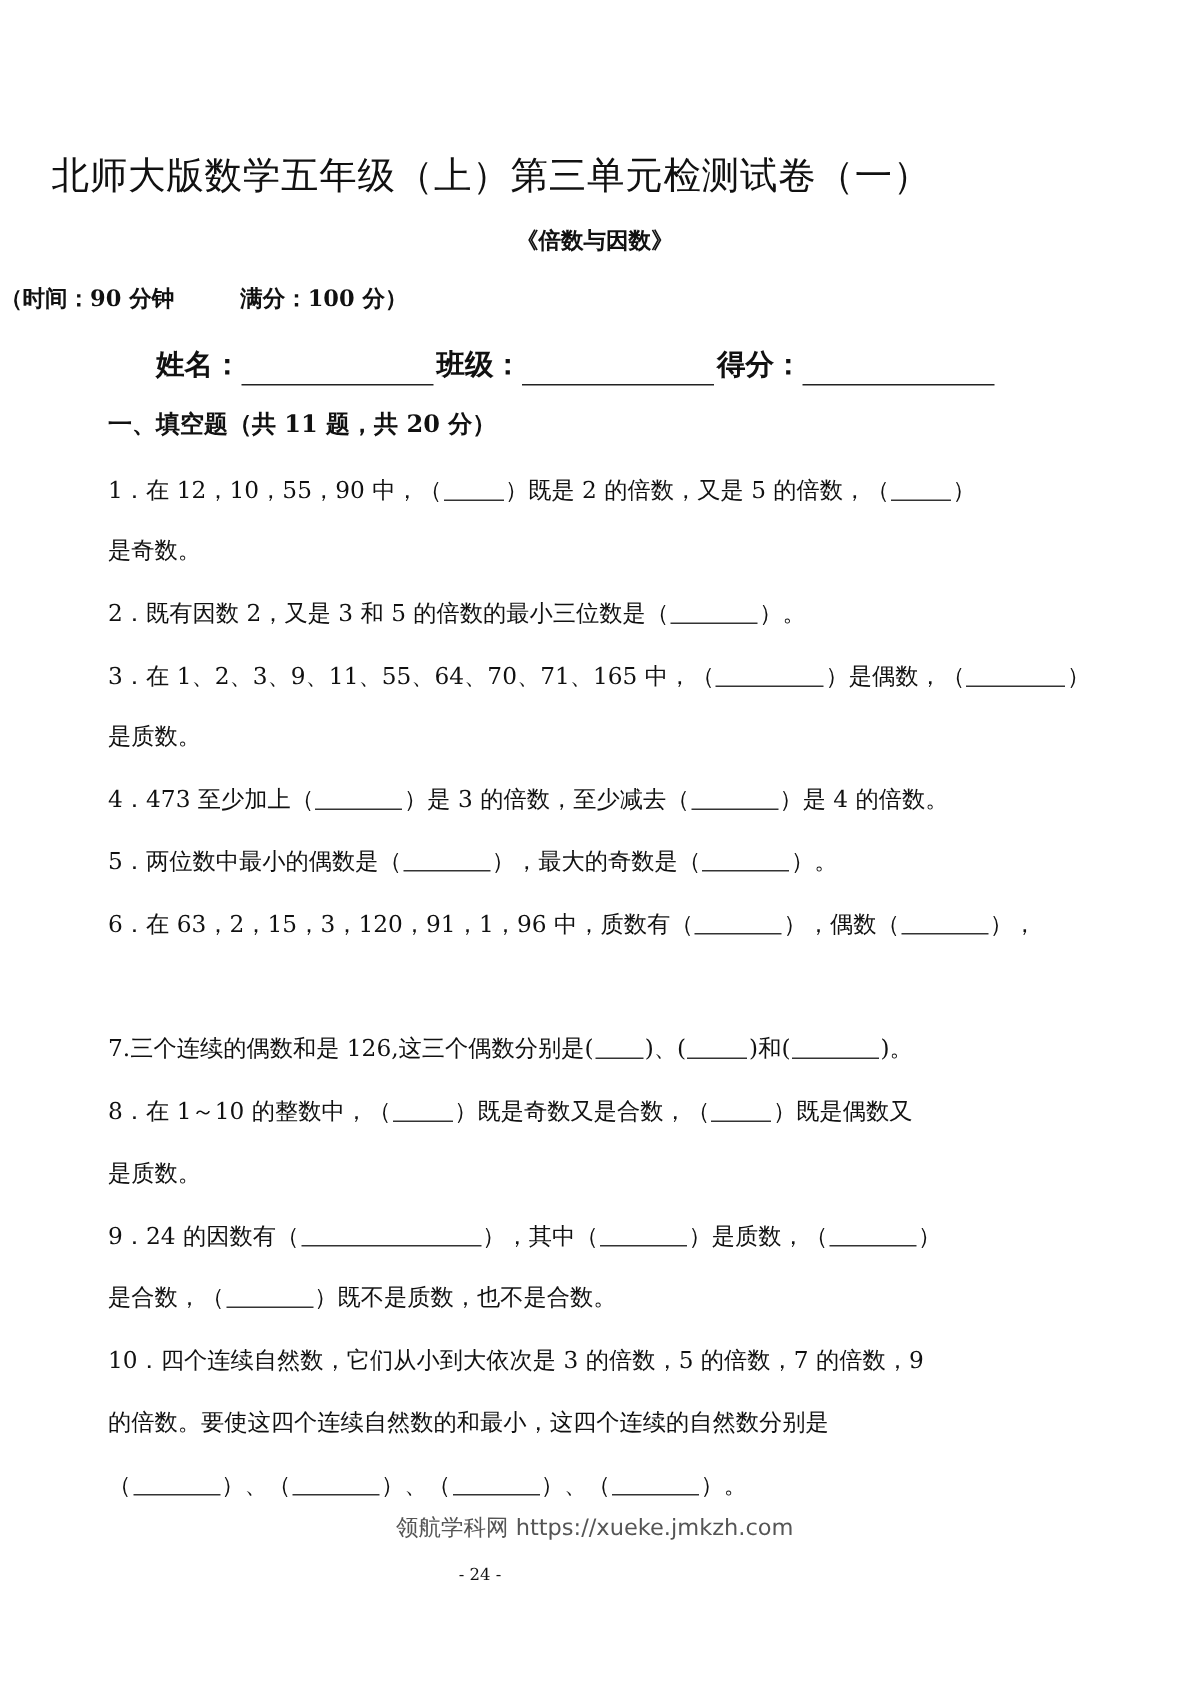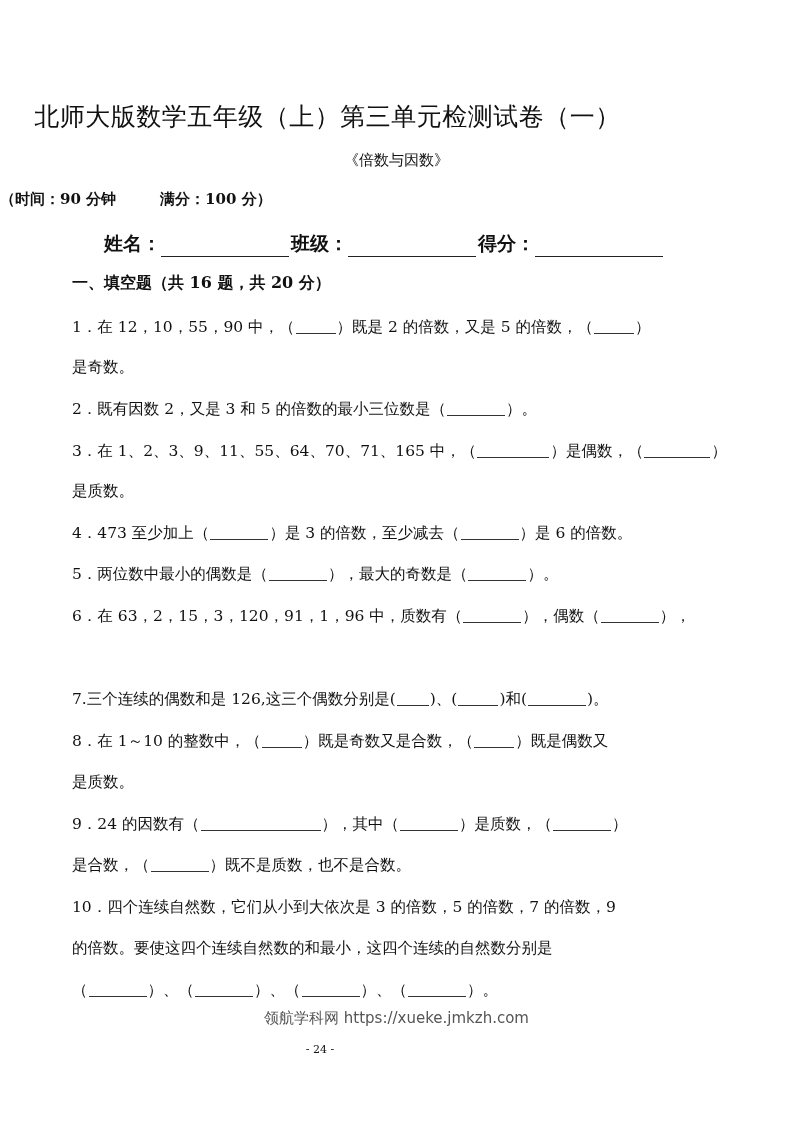--- a/index.html
+++ b/index.html
@@ -29,21 +29,21 @@
       font-size: 25px;
       letter-spacing: 0.5px;
       line-height: 34px;
     }
     .subtitle {
       position: absolute;
       left: 0; width: 793px;
       top: 150px;
       text-align: center;
       font-size: 15px;
-      font-weight: normal;
+      font-weight: bold;
       line-height: 20px;
     }
     .meta {
       position: absolute;
       left: 0; width: 793px;
       top: 189px;
       text-align: left;
       font-size: 15px;
       font-weight: bold;
       line-height: 20px;
@@ -123,38 +123,38 @@
   <div class="title">北师大版数学五年级（上）第三单元检测试卷（一）</div>
   <div class="subtitle">《倍数与因数》</div>
   <div class="meta">
     <span>（时间：90 分钟</span><span class="gap"></span><span>满分：100 分）</span>
   </div>
 
   <div class="info">
     <span>姓名：</span><span class="field-line"></span><span>班级：</span><span class="field-line"></span><span>得分：</span><span class="field-line"></span>
   </div>
 
-  <div class="section-title">一、填空题（共 16 题，共 20 分）</div>
+  <div class="section-title">一、填空题（共 11 题，共 20 分）</div>
 
   <div class="line" style="top:316px;">
     <span>1．在 12，10，55，90 中，（</span><span class="blank w40"></span><span>）既是 2 的倍数，又是 5 的倍数，（</span><span class="blank w40"></span><span>）</span>
   </div>
   <div class="line" style="top:356px;">是奇数。</div>
 
   <div class="line" style="top:398px;">
     <span>2．既有因数 2，又是 3 和 5 的倍数的最小三位数是（</span><span class="blank w58"></span><span>）。</span>
   </div>
 
   <div class="line" style="top:440px;">
     <span>3．在 1、2、3、9、11、55、64、70、71、165 中，（</span><span class="blank w72"></span><span>）是偶数，（</span><span class="blank w66"></span><span>）</span>
   </div>
   <div class="line" style="top:480px;">是质数。</div>
 
   <div class="line" style="top:522px;">
-    <span>4．473 至少加上（</span><span class="blank w58"></span><span>）是 3 的倍数，至少减去（</span><span class="blank w58"></span><span>）是 6 的倍数。</span>
+    <span>4．473 至少加上（</span><span class="blank w58"></span><span>）是 3 的倍数，至少减去（</span><span class="blank w58"></span><span>）是 4 的倍数。</span>
   </div>
 
   <div class="line" style="top:563px;">
     <span>5．两位数中最小的偶数是（</span><span class="blank w58"></span><span>），最大的奇数是（</span><span class="blank w58"></span><span>）。</span>
   </div>
 
   <div class="line" style="top:605px;">
     <span>6．在 63，2，15，3，120，91，1，96 中，质数有（</span><span class="blank w58"></span><span>），偶数（</span><span class="blank w58"></span><span>），</span>
   </div>
 

